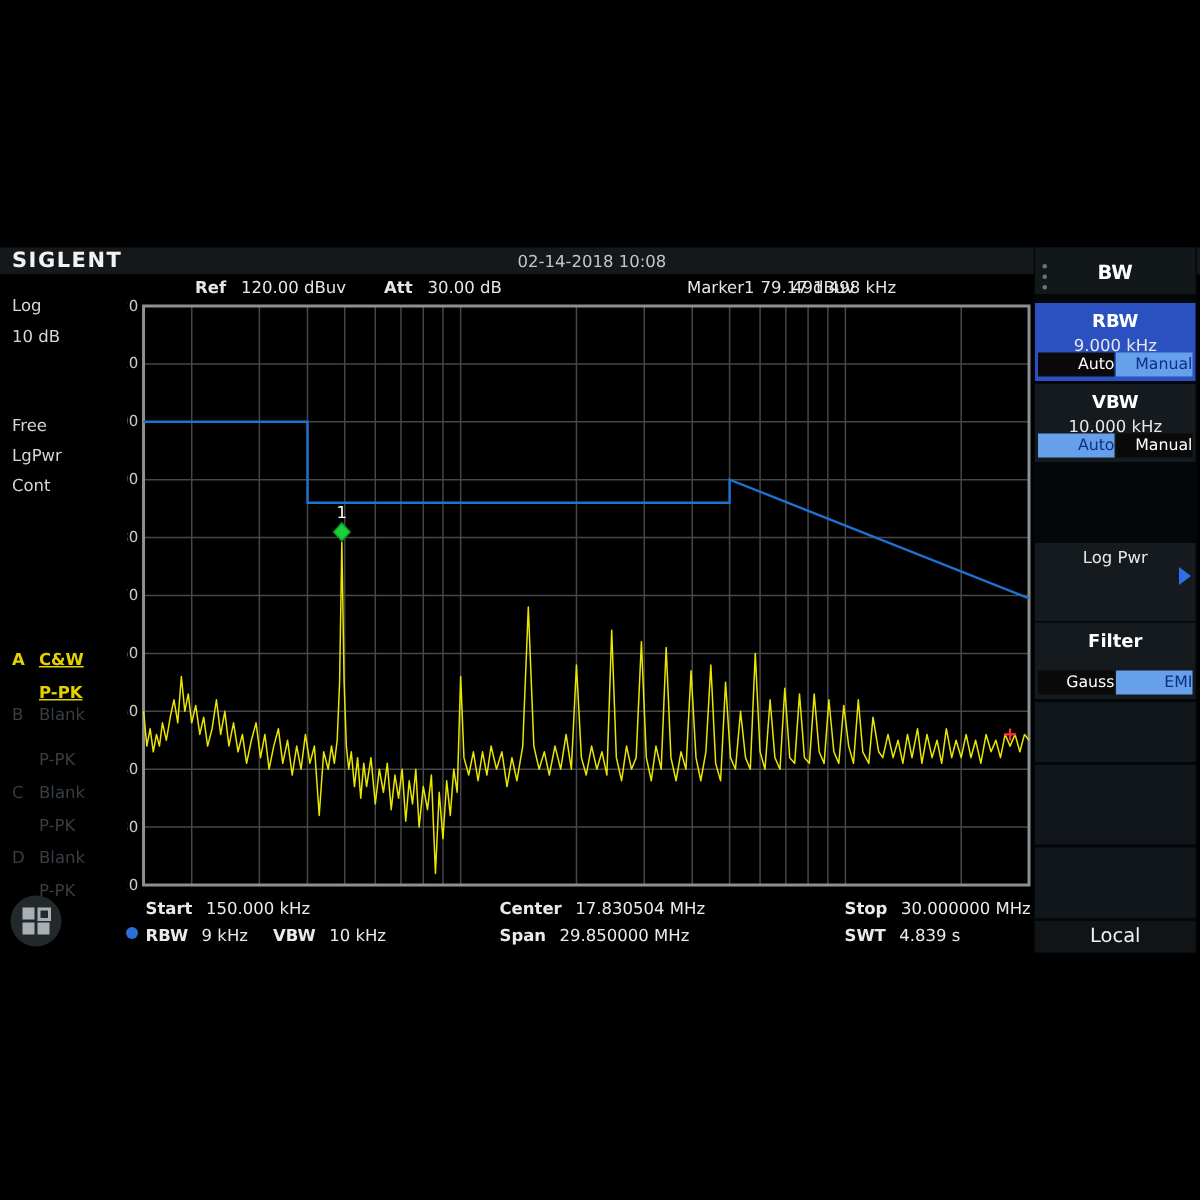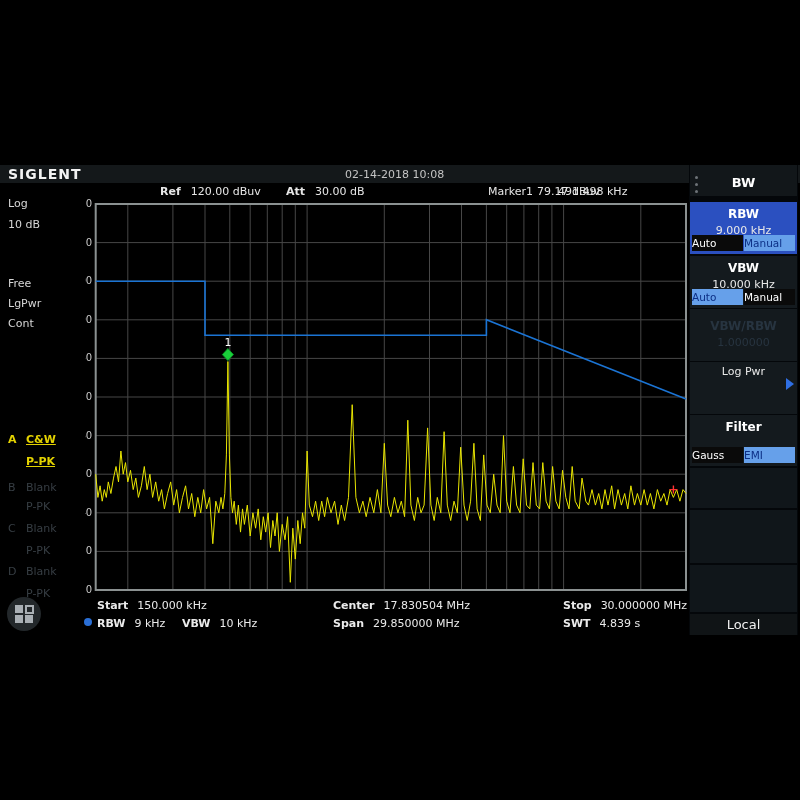--- a/index.html
+++ b/index.html
@@ -4,21 +4,21 @@
 <style>
   html,body{margin:0;padding:0;background:#000;}
   .stage{position:relative;width:800px;height:800px;background:#000;overflow:hidden;
          font-family:"DejaVu Sans","Liberation Sans",sans-serif;color:#e6e6e6;}
   .screen{position:absolute;left:0;top:165px;width:800px;height:470px;background:#000;}
   
   .topbar{position:absolute;left:0;top:0;width:800px;height:18px;background:#14181a;}
   .brand{position:absolute;left:8px;top:1px;font-size:14px;font-weight:bold;letter-spacing:1px;color:#f2f2f2;}
   .datetime{position:absolute;left:345px;top:3px;font-size:11px;color:#c4c4c4;}
   
-  .hdr{position:absolute;left:0;top:18px;width:688px;height:17px;background:#000;font-size:11px;margin-left:30px;}
+  .hdr{position:absolute;left:0;top:18px;width:688px;height:17px;background:#000;font-size:11px;}
   .hdr b{font-weight:bold;}
   .h-ref{position:absolute;left:130px;top:2px;}
   .h-att{position:absolute;left:256px;top:2px;}
   .h-mkr{position:absolute;left:458px;top:2px;font-weight:normal;}
   .h-mfreq{position:absolute;left:528px;top:2px;}
   .h-mamp{position:absolute;right:118px;top:2px;}
   .lblgap{display:inline-block;width:10px;}
   
   .ls{position:absolute;left:8px;font-size:11px;color:#d6d6d6;}
   .trc{position:absolute;left:8px;font-size:11px;}
@@ -52,21 +52,21 @@
   .rp-h{position:absolute;left:1px;top:0;width:107px;height:31px;background:#12171a;}
   .rp-h .t{display:block;text-align:center;line-height:35px;font-size:13px;font-weight:bold;color:#fff;}
   .dots{position:absolute;left:5px;top:7px;}
   .dots i{display:block;width:3px;height:3px;border-radius:50%;background:#6d7378;margin:4px 0;}
   .sec{position:absolute;left:1px;width:107px;background:#141a1e;box-sizing:border-box;}
   .sec.blue{background:#2b50c0;}
   .sec-t{text-align:center;font-size:12px;font-weight:bold;color:#fff;padding-top:5px;}
   .sec-v{text-align:center;font-size:11px;color:#e8e8e8;padding-top:3px;}
   .sec.dis .sec-t,.sec.dis .sec-v{color:#273440;}
   .tgl{position:absolute;left:2px;bottom:3px;width:103px;height:16px;display:flex;gap:1px;}
-  .tbtn{flex:1;text-align:left;font-size:10.5px;line-height:16px;}
+  .tbtn{flex:1;text-align:right;font-size:10.5px;line-height:16px;}
   .tbtn.dark{background:#0a0a0a;color:#fff;}
   .tbtn.lite{background:#66a0ea;color:#0c2f86;}
   .arrow{position:absolute;right:3px;top:16px;width:0;height:0;
          border-top:6px solid transparent;border-bottom:6px solid transparent;border-left:8px solid #2f6fe4;}
   .empty{position:absolute;left:1px;width:107px;background:#10161a;}
   .local{position:absolute;left:1px;top:449px;width:107px;height:21px;background:#101416;
          text-align:center;line-height:21px;font-size:13px;color:#f0f0f0;}
 </style>
 </head>
 <body>
@@ -92,21 +92,21 @@
     </div>
 
     <span class="ls" style="top:32px">Log</span>
     <span class="ls" style="top:53px">10 dB</span>
     <span class="ls" style="top:112px">Free</span>
     <span class="ls" style="top:132px">LgPwr</span>
     <span class="ls" style="top:152px">Cont</span>
 
     <span class="trc on" style="top:268px"><span class="tid">A</span><span>C&amp;W</span></span>
     <span class="det on" style="top:290px">P-PK</span>
-    <span class="trc off" style="top:316px"><span class="tid">B</span><span>Blank</span></span>
+    <span class="trc off" style="top:305px"><span class="tid">B</span><span>Blank</span></span>
     <span class="det off" style="top:335px">P-PK</span>
     <span class="trc off" style="top:357px"><span class="tid">C</span><span>Blank</span></span>
     <span class="det off" style="top:379px">P-PK</span>
     <span class="trc off" style="top:400px"><span class="tid">D</span><span>Blank</span></span>
     <span class="det off" style="top:422px">P-PK</span>
 
     <div class="gridbtn">
       <span class="sq" style="left:8px;top:8px"></span>
       <span class="sq o" style="left:18px;top:8px"></span>
       <span class="sq" style="left:8px;top:18px"></span>
@@ -191,24 +191,20 @@
 
       <div class="sec" style="top:91px;height:52px">
         <div class="sec-t">VBW</div>
         <div class="sec-v">10.000 kHz</div>
         <div class="tgl">
           <div class="tbtn lite">Auto</div>
           <div class="tbtn dark">Manual</div>
         </div>
       </div>
 
-      <div class="sec dis" style="top:144px;height:52px">
-        <div class="sec-t" style="padding-top:10px">VBW/RBW</div>
-        <div class="sec-v">1.000000</div>
-      </div>
 
       <div class="sec" style="top:197px;height:52px">
         <div class="sec-v">Log Pwr</div>
         <span class="arrow"></span>
       </div>
 
       <div class="sec" style="top:250px;height:51px">
         <div class="sec-t">Filter</div>
         <div class="tgl">
           <div class="tbtn dark">Gauss</div>

